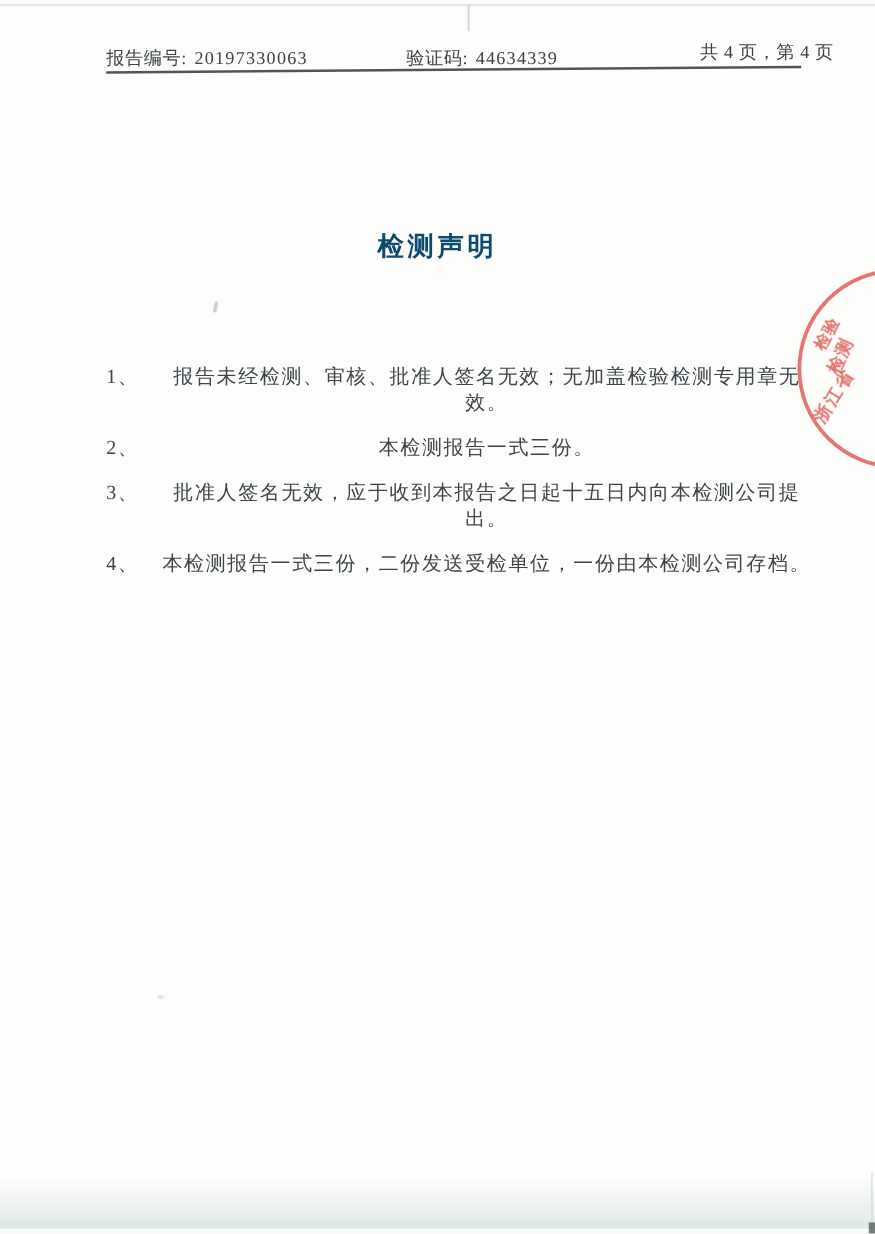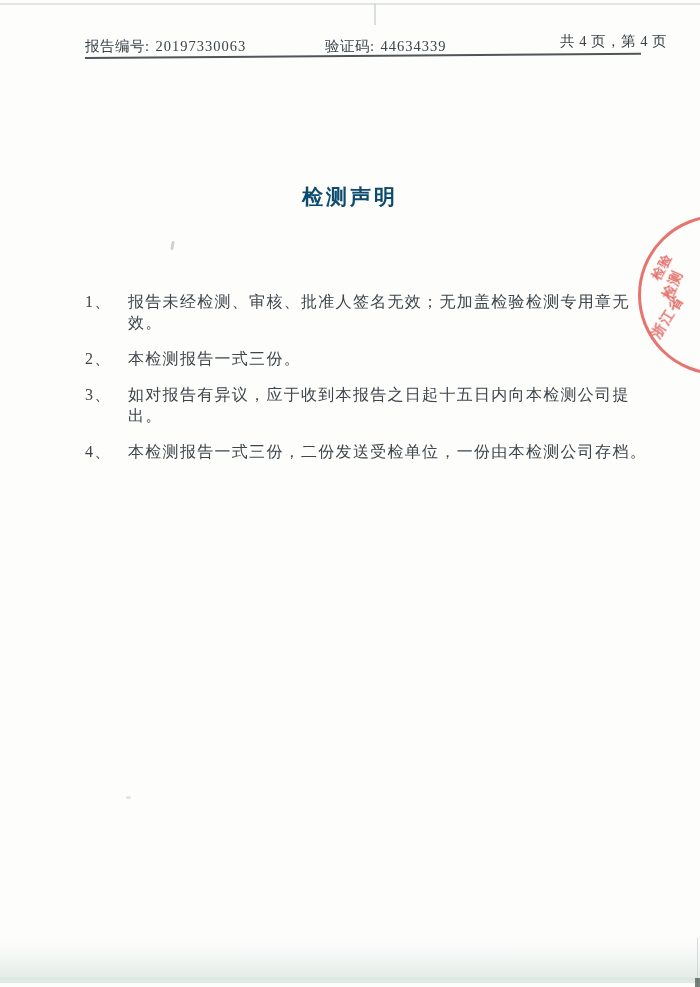--- a/index.html
+++ b/index.html
@@ -71,21 +71,21 @@
   .stmt {
     display: flex;
     align-items: flex-start;
     margin-bottom: 15px;
     font-size: 16px;
     line-height: 21px;
     letter-spacing: 1.3px;
     color: #3e454a;
   }
   .stmt-no { flex: 0 0 43px; }
-  .stmt-text { flex: 1; }
+  .stmt-text { flex: 1; text-align: center; }
 
   
   .stamp-ring {
     position: absolute;
     top: 215px; left: 638px;
     width: 154px; height: 154px;
     border: 3px solid #e2615b;
     border-radius: 50%;
     opacity: .88;
   }
@@ -131,21 +131,21 @@
     <div class="stmt">
       <span class="stmt-no">1、</span>
       <span class="stmt-text">报告未经检测、审核、批准人签名无效；无加盖检验检测专用章无效。</span>
     </div>
     <div class="stmt">
       <span class="stmt-no">2、</span>
       <span class="stmt-text">本检测报告一式三份。</span>
     </div>
     <div class="stmt">
       <span class="stmt-no">3、</span>
-      <span class="stmt-text">如对报告有异议，应于收到本报告之日起十五日内向本检测公司提出。</span>
+      <span class="stmt-text">批准人签名无效，应于收到本报告之日起十五日内向本检测公司提出。</span>
     </div>
     <div class="stmt">
       <span class="stmt-no">4、</span>
       <span class="stmt-text">本检测报告一式三份，二份发送受检单位，一份由本检测公司存档。</span>
     </div>
   </div>
 
   <div class="stamp-ring"></div>
   <div class="stamp-frag stamp-frag-1">检验</div>
   <div class="stamp-frag stamp-frag-2">检测</div>

